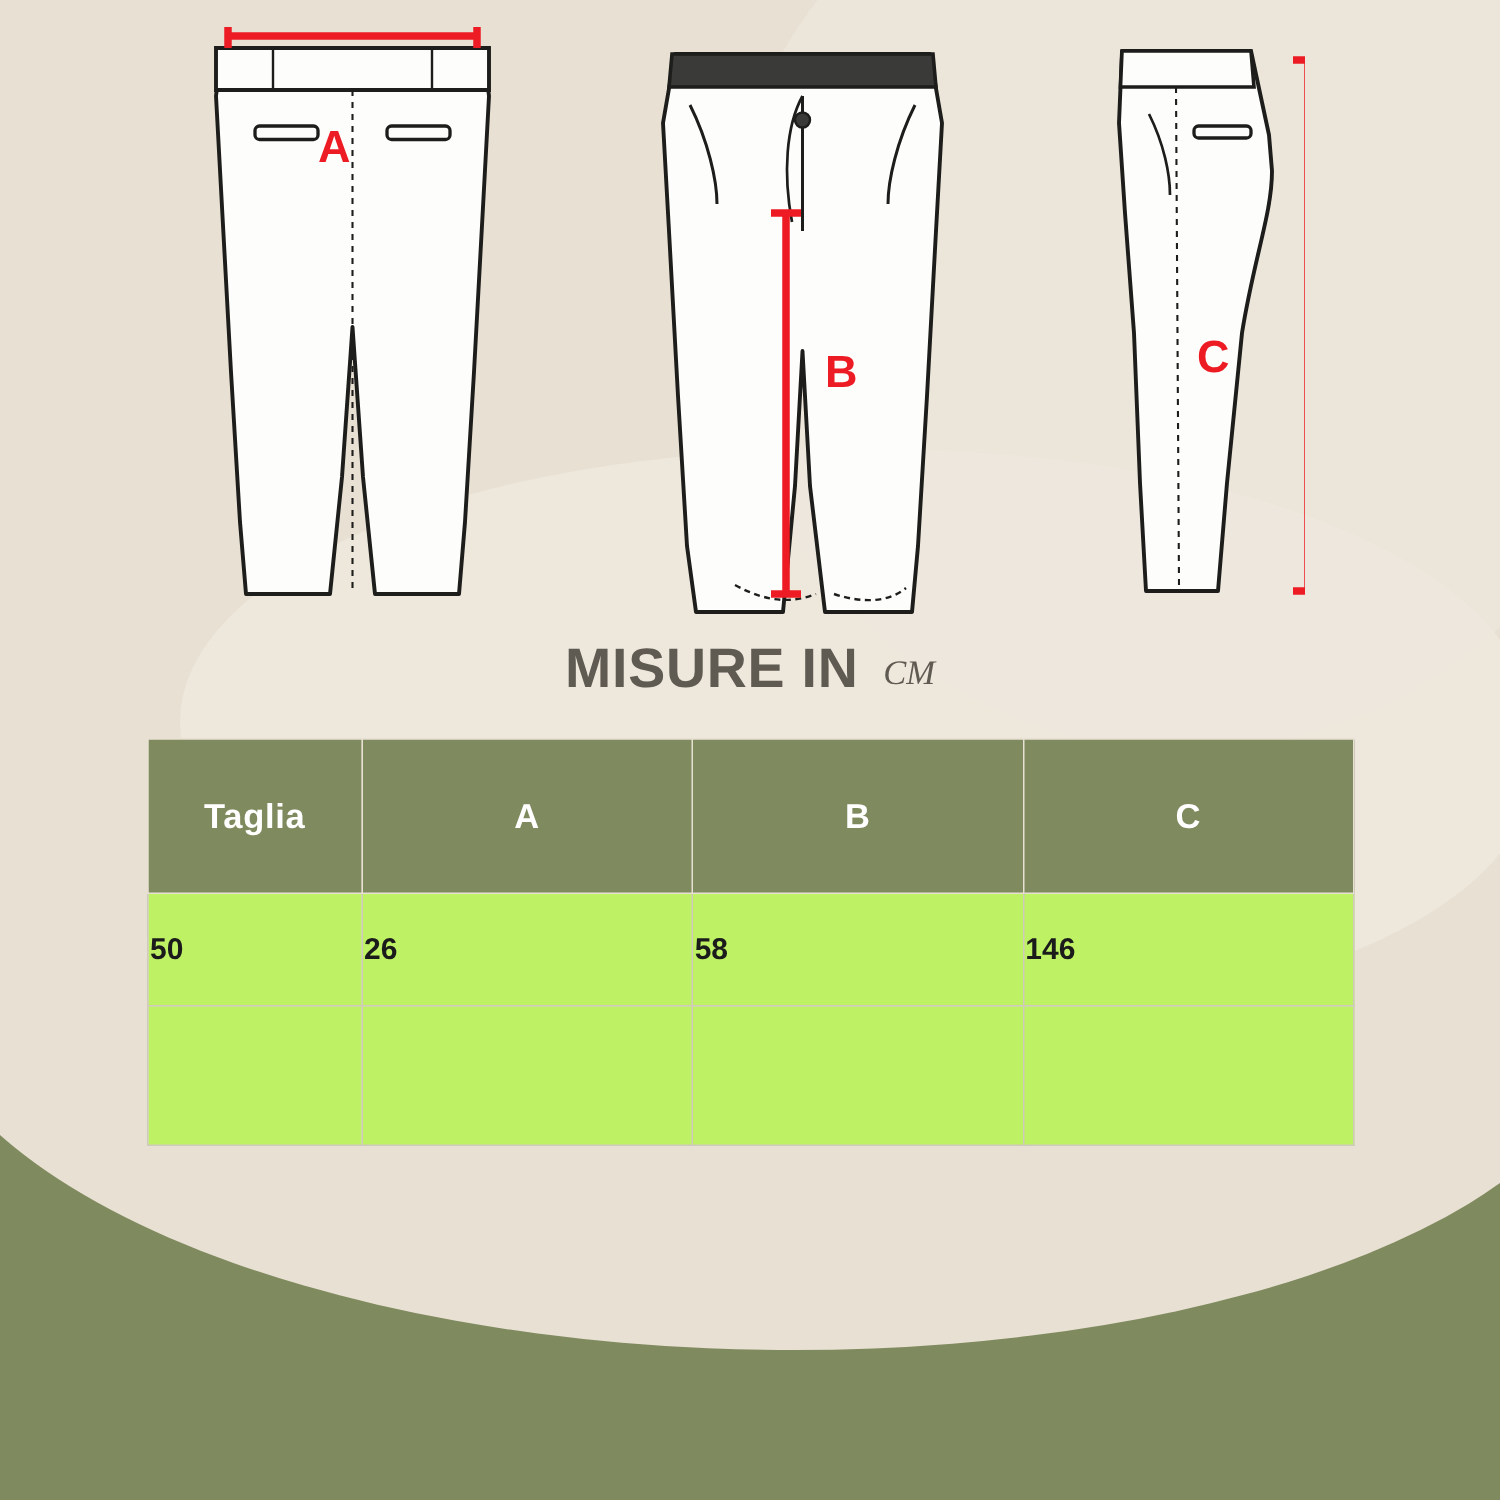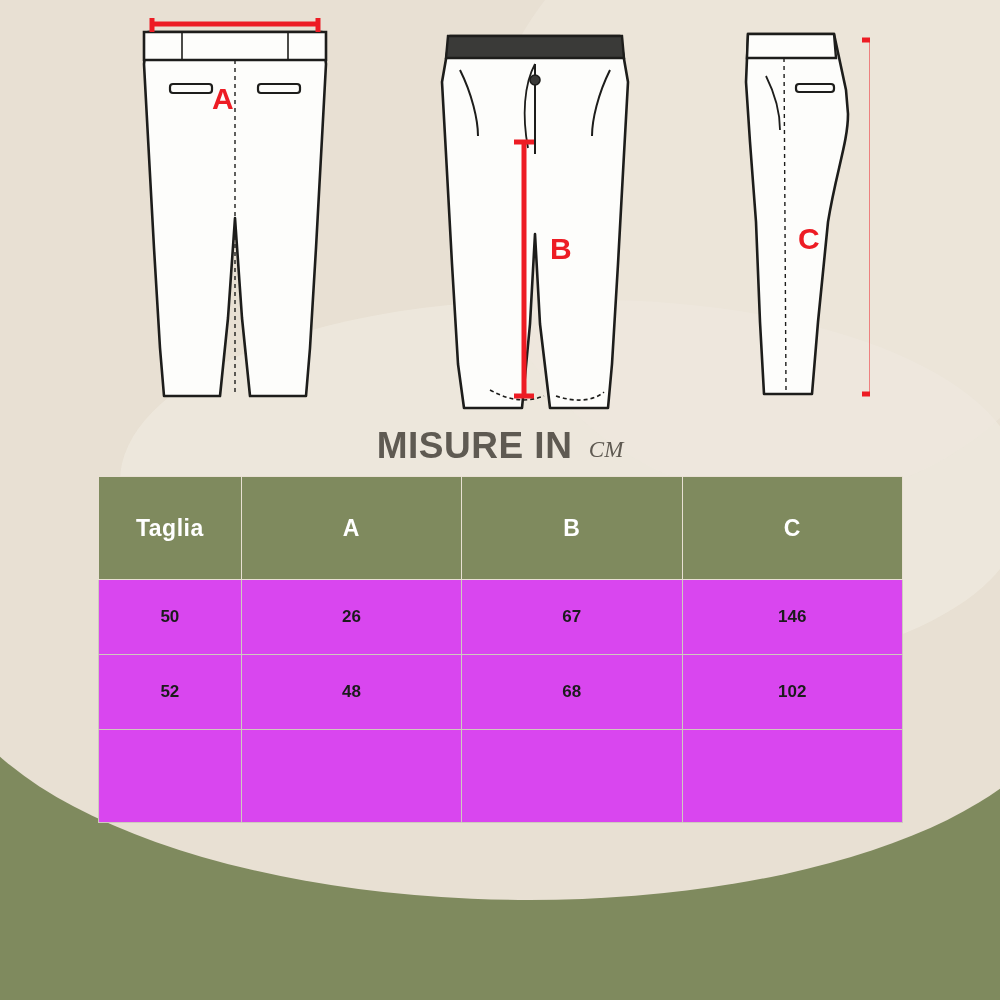--- a/index.html
+++ b/index.html
@@ -107,46 +107,46 @@
     font-family: "Liberation Serif", serif;
     font-style: italic;
     font-variant: small-caps;
     vertical-align: middle;
   }
 
   
   .table-wrap {
     position: absolute;
     left: 98px;
-    top: 476px;
+    top: 492px;
     width: 805px;
   }
   table.size-table {
     border-collapse: collapse;
     width: 805px;
     table-layout: fixed;
   }
   table.size-table th {
     background: #7f8a5e;
     color: #ffffff;
     font-size: 23px;
     font-weight: bold;
     height: 100px;
     border: 1px solid #e8e0d3;
     text-align: center;
     letter-spacing: .5px;
   }
   table.size-table td {
-    background: #d946ef;
+    background: #bef264;
     color: #1b1b1b;
-    font-size: 17px;
+    font-size: 20px;
     font-weight: bold;
     height: 72px;
     border: 1px solid #cfcabd;
-    text-align: center;
+    text-align: left;
   }
   table.size-table tr.empty-row td {
     height: 90px;
   }
   col.c0 { width: 134px; }
   col.c1 { width: 207px; }
   col.c2 { width: 207px; }
   col.c3 { width: 207px; }
 </style>
 </head>
@@ -232,28 +232,22 @@
           <th>Taglia</th>
           <th>A</th>
           <th>B</th>
           <th>C</th>
         </tr>
       </thead>
       <tbody>
         <tr>
           <td>50</td>
           <td>26</td>
-          <td>67</td>
+          <td>58</td>
           <td>146</td>
-        </tr>
-        <tr>
-          <td>52</td>
-          <td>48</td>
-          <td>68</td>
-          <td>102</td>
         </tr>
         <tr class="empty-row">
           <td></td>
           <td></td>
           <td></td>
           <td></td>
         </tr>
       </tbody>
     </table>
   </div>

